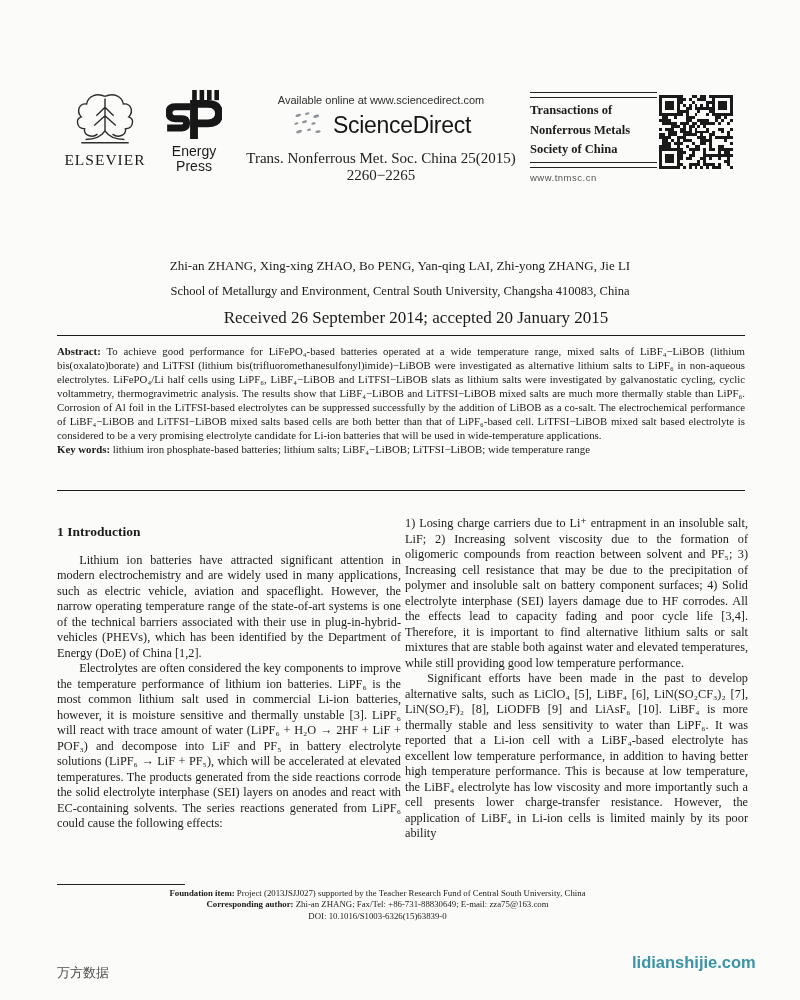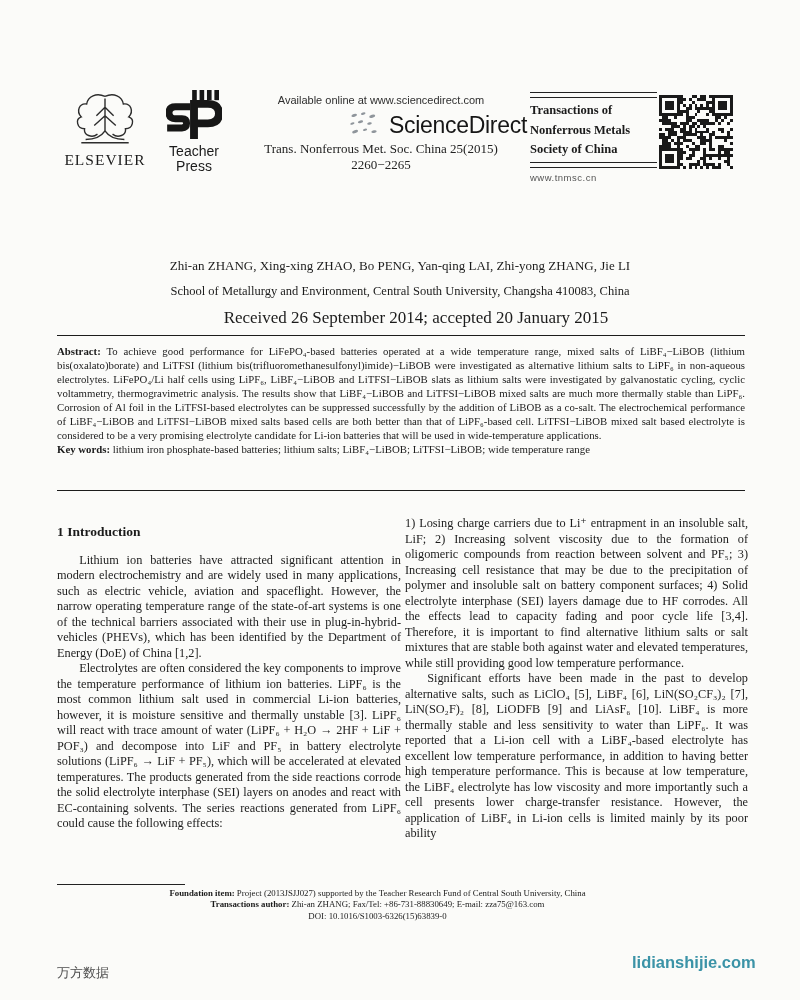--- a/index.html
+++ b/index.html
@@ -11,23 +11,23 @@
   .sans{font-family:"Liberation Sans","DejaVu Sans",sans-serif;}
 
   
   .hdr{position:absolute;top:88px;left:57px;width:690px;height:100px;}
   .elsevier{position:absolute;left:0;top:2px;width:96px;text-align:center;}
   .elsevier .lbl{font-size:15.5px;letter-spacing:1px;margin-top:1px;}
   .sp-block{position:absolute;left:104px;top:2px;width:66px;text-align:center;}
   .sp-block .lbl{font-size:14px;line-height:15px;font-family:"Liberation Sans","DejaVu Sans",sans-serif;}
   .hdr-center{position:absolute;left:178px;top:6px;width:292px;text-align:center;}
   .avail{font-size:11px;color:#2e2e2e;}
-  .sd-row{margin-top:4px;display:flex;align-items:center;justify-content:flex-end;gap:6px;}
+  .sd-row{margin-top:4px;display:flex;align-items:center;justify-content:center;gap:6px;}
   .sd-word{font-size:23px;letter-spacing:-0.3px;color:#161616;font-family:"Liberation Sans","DejaVu Sans",sans-serif;}
-  .citation{font-size:13px;margin-top:0;color:#222;}
+  .citation{font-size:15px;margin-top:9px;color:#222;}
   .jbox{position:absolute;left:473px;top:4px;width:127px;}
   .double-rule{height:4px;border-top:1.7px solid #222;border-bottom:1.7px solid #222;}
   .jbox .jl{font-size:12.5px;font-weight:bold;line-height:19.5px;}
   .jbox .jtext{padding:3px 0 2px 0;}
   .jbox .site{font-size:9.5px;color:#555;letter-spacing:0.5px;margin-top:4px;}
   .qr{position:absolute;left:602px;top:7px;width:74px;height:74px;}
 
   
   .title{position:absolute;top:199px;left:0;width:800px;text-align:center;
          font-size:17.5px;line-height:24.5px;color:#151515;}
@@ -92,21 +92,21 @@
           <g fill="#171717">
             <rect x="27" y="0" width="5" height="11"></rect>
             <rect x="35" y="0" width="5" height="11"></rect>
             <rect x="43" y="0" width="5" height="11"></rect>
             <rect x="51" y="0" width="5" height="11"></rect>
           </g>
           <path d="M25 18 H9 Q2 18 2 24.5 Q2 31 9 31 H16 Q21 31 21 36 Q21 41 16 41 H0" stroke="#171717" stroke-width="7.5" fill="none"></path>
           <path d="M29 53 V15 H44 Q56 15 56 25.5 Q56 36 44 36 H31" stroke="#171717" stroke-width="8.5" fill="none"></path>
         </svg>
       </span>
-      <div class="lbl">Teacher</div>
+      <div class="lbl">Energy</div>
       <div class="lbl">Press</div>
     </div>
 
     <div class="hdr-center">
       <div class="avail sans">Available online at www.sciencedirect.com</div>
       <div class="sd-row">
         <span>
           <svg viewBox="0 0 40 30" width="36" height="27">
             <g fill="#8f959b">
               <ellipse cx="8" cy="6" rx="3.2" ry="1.6" transform="rotate(-18 8 6)"></ellipse>
@@ -504,20 +504,20 @@
   </div>
 
   <div class="col col-right">
     <p class="noindent">1) Losing charge carriers due to Li⁺ entrapment in an insoluble salt, LiF; 2) Increasing solvent viscosity due to the formation of oligomeric compounds from reaction between solvent and PF₅; 3) Increasing cell resistance that may be due to the precipitation of polymer and insoluble salt on battery component surfaces; 4) Solid electrolyte interphase (SEI) layers damage due to HF corrodes. All the effects lead to capacity fading and poor cycle life [3,4]. Therefore, it is important to find alternative lithium salts or salt mixtures that are stable both against water and elevated temperatures, while still providing good low temperature performance.</p>
     <p>Significant efforts have been made in the past to develop alternative salts, such as LiClO₄ [5], LiBF₄ [6], LiN(SO₂CF₃)₂ [7], LiN(SO₂F)₂ [8], LiODFB [9] and LiAsF₆ [10]. LiBF₄ is more thermally stable and less sensitivity to water than LiPF₆. It was reported that a Li-ion cell with a LiBF₄-based electrolyte has excellent low temperature performance, in addition to having better high temperature performance. This is because at low temperature, the LiBF₄ electrolyte has low viscosity and more importantly such a cell presents lower charge-transfer resistance. However, the application of LiBF₄ in Li-ion cells is limited mainly by its poor ability</p>
   </div>
 
   <div class="footnote">
     <div class="fn-rule"></div>
     <p><b>Foundation item:</b><span> Project (2013JSJJ027) supported by the Teacher Research Fund of Central South University, China</span></p>
-    <p><b>Transactions author:</b><span> Zhi-an ZHANG; Fax/Tel: +86-731-88830649; E-mail: zza75@163.com</span></p>
+    <p><b>Corresponding author:</b><span> Zhi-an ZHANG; Fax/Tel: +86-731-88830649; E-mail: zza75@163.com</span></p>
     <p><span>DOI:</span><span> 10.1016/S1003-6326(15)63839-0</span></p>
   </div>
 
   <div class="wm-left">万方数据</div>
   <div class="wm-right" style="color: rgb(59, 147, 167);">lidianshijie.com</div>
 
 </div>
 
 </body></html>

